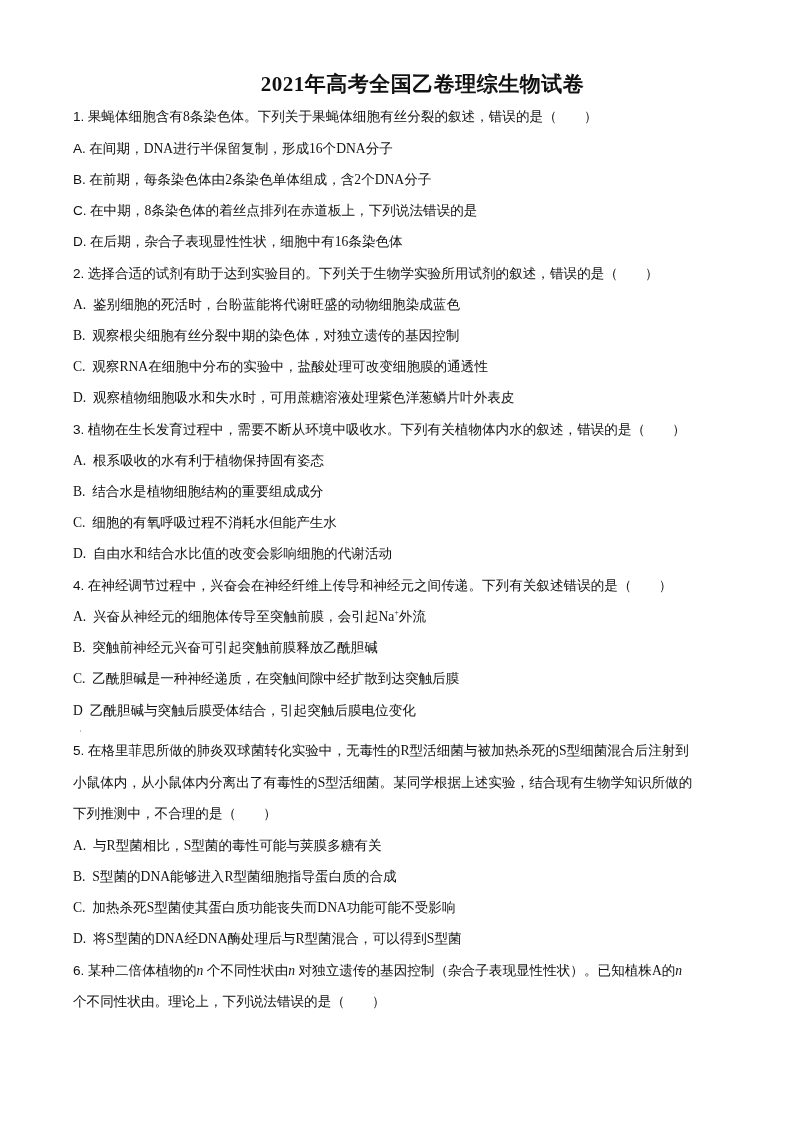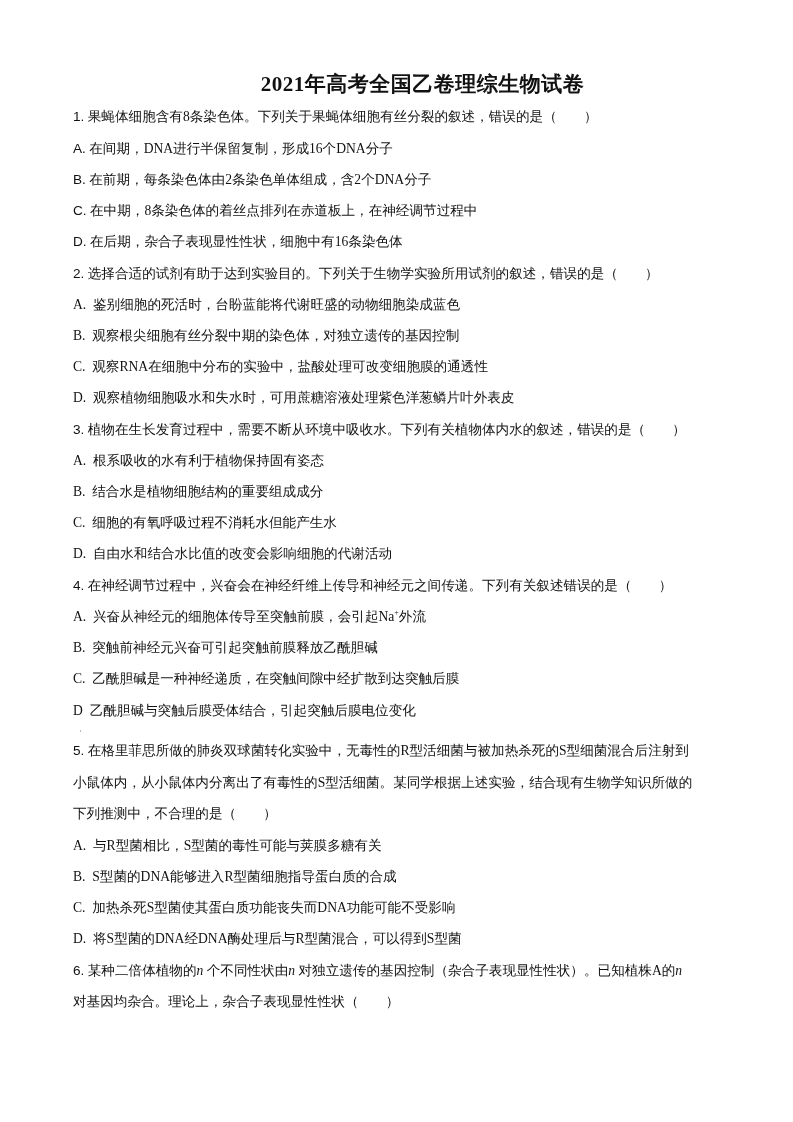--- a/index.html
+++ b/index.html
@@ -25,21 +25,21 @@
 <div class="line" style="top:140px">
   <span class="qnum">A.</span>
   <span>在间期，DNA进行半保留复制，形成16个DNA分子</span>
 </div>
 <div class="line" style="top:171px">
   <span class="qnum">B.</span>
   <span>在前期，每条染色体由2条染色单体组成，含2个DNA分子</span>
 </div>
 <div class="line" style="top:202px">
   <span class="qnum">C.</span>
-  <span>在中期，8条染色体的着丝点排列在赤道板上，在神经调节过程中</span>
+  <span>在中期，8条染色体的着丝点排列在赤道板上，下列说法错误的是</span>
 </div>
 <div class="line" style="top:233px">
   <span class="qnum">D.</span>
   <span>在后期，杂合子表现显性性状，细胞中有16条染色体</span>
 </div>
 
 <div class="line" style="top:265px">
   <span class="qnum">2.</span>
   <span>选择合适的试剂有助于达到实验目的。下列关于生物学实验所用试剂的叙述，错误的是（　　）</span>
 </div>
@@ -130,14 +130,14 @@
   <span>将S型菌的DNA经DNA酶处理后与R型菌混合，可以得到S型菌</span>
 </div>
 
 <div class="line" style="top:962px">
   <span class="qnum">6.</span>
   <span>某种二倍体植物的</span><span class="ital">n</span>
   <span>个不同性状由</span><span class="ital">n</span>
   <span>对独立遗传的基因控制（杂合子表现显性性状）。已知植株A的</span><span class="ital">n</span>
 </div>
 <div class="line" style="top:993px">
-  <span>对基因均杂合。理论上，杂合子表现显性性状（　　）</span>
+  <span>个不同性状由。理论上，下列说法错误的是（　　）</span>
 </div>
 
 </body></html>

